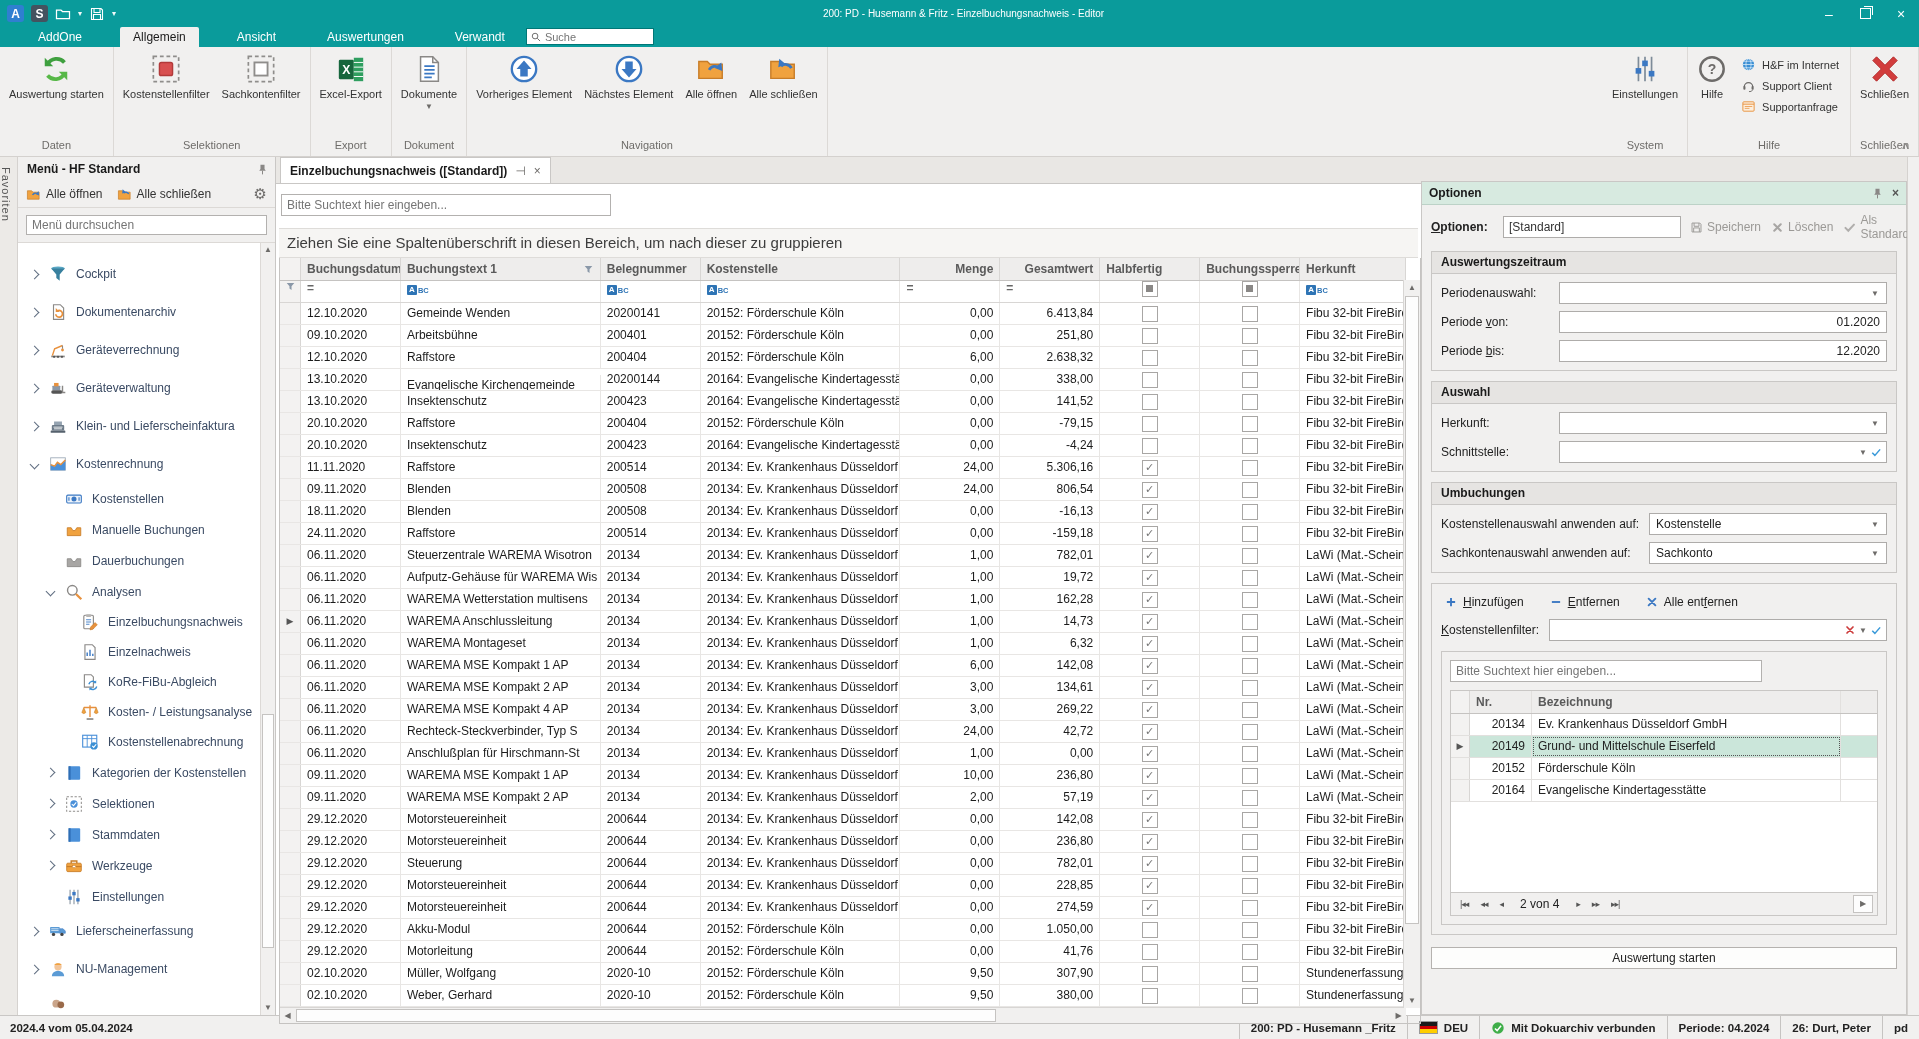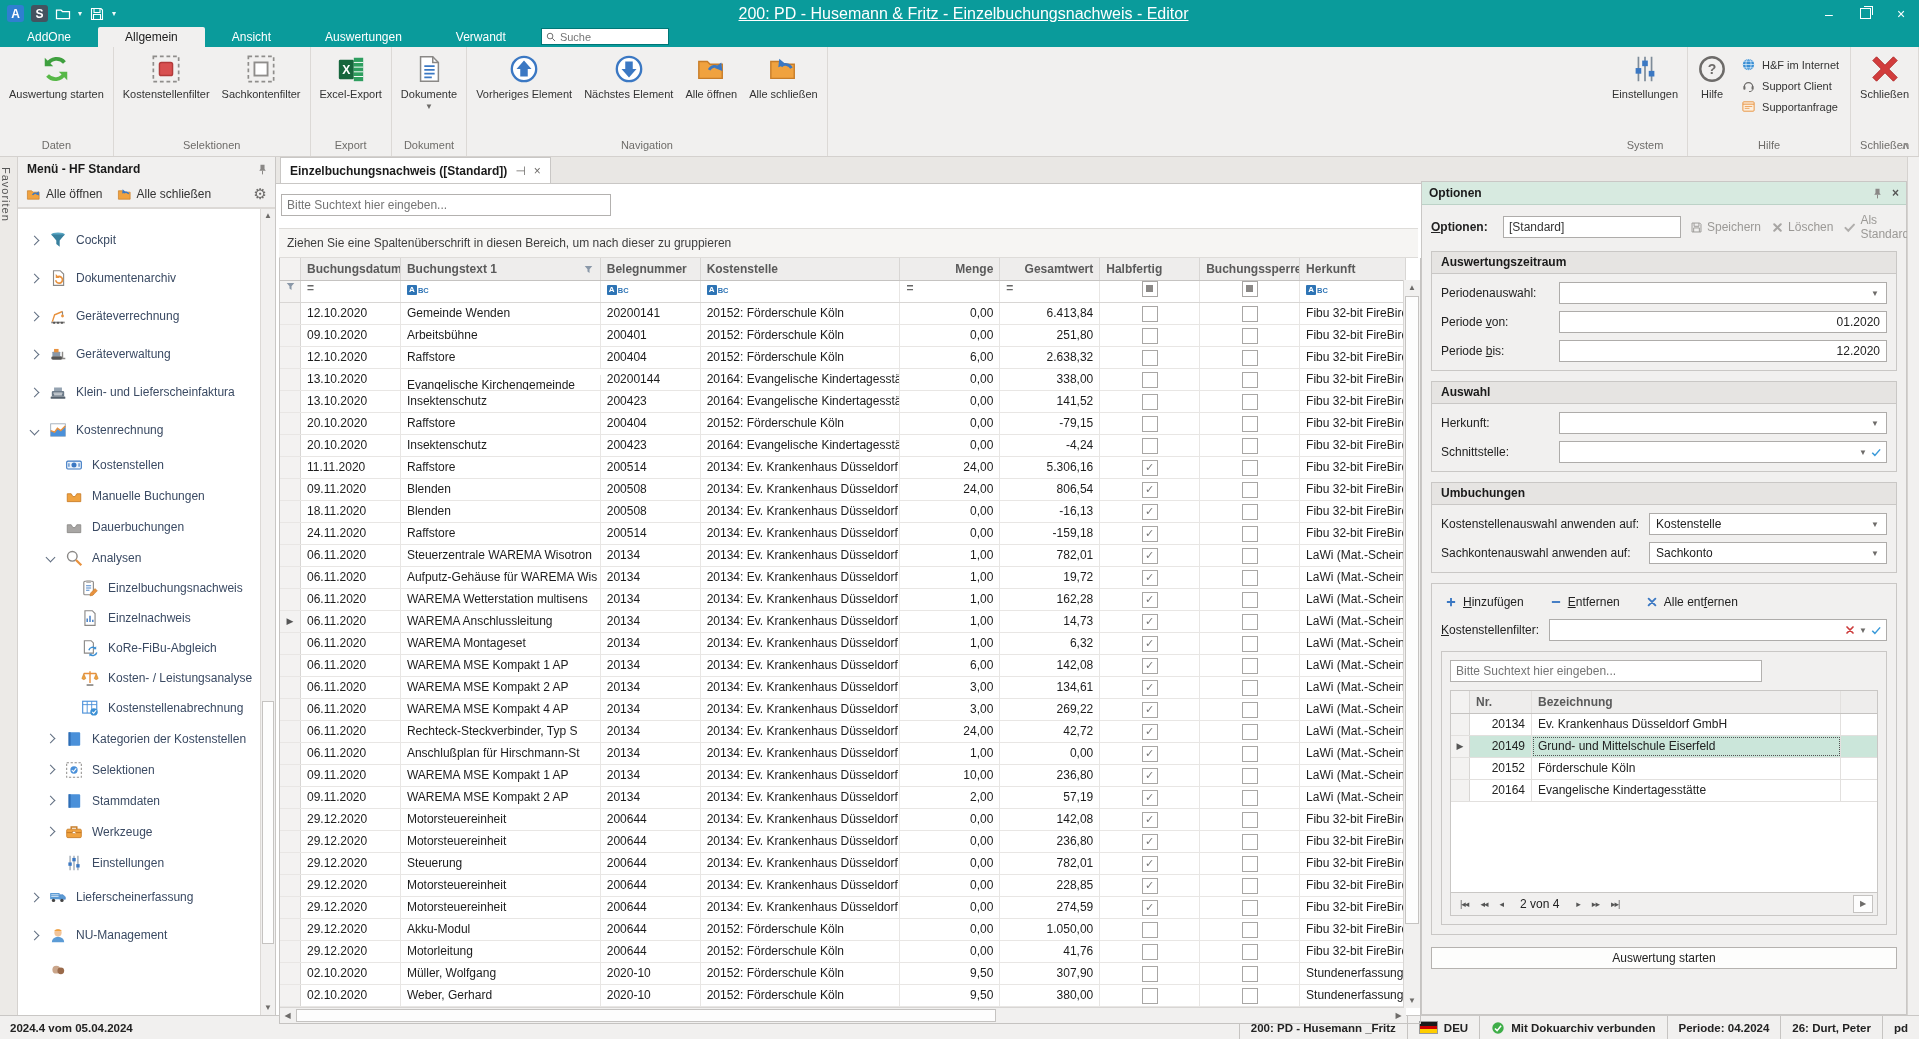--- a/index.html
+++ b/index.html
@@ -11,28 +11,28 @@
   input{font-family:inherit;font-size:12px;color:#333;outline:none;}
 
   
   .titlebar{height:27px;background:#0a9b9b;display:flex;align-items:center;color:#fff;position:relative;flex:none;}
   .tb-icons{display:flex;align-items:center;gap:7px;padding-left:7px;z-index:2;}
   .tb-appicon{width:17px;height:17px;border-radius:3px;display:flex;align-items:center;justify-content:center;font-weight:bold;font-size:12px;color:#fff;}
   .tb-appicon.a{background:#2f7fd0;}
   .tb-appicon.s{background:#44535f;}
   .tb-q svg{width:16px;height:16px;display:block;}
   .tb-caret{font-size:8px;opacity:.95;}
-  .tb-title{position:absolute;left:8px;right:0;text-align:center;font-size:16px;z-index:1;text-decoration:underline;}
+  .tb-title{position:absolute;left:8px;right:0;text-align:center;font-size:10px;z-index:1;}
   .tb-winbtns{margin-left:auto;display:flex;z-index:2;}
   .tb-winbtn{width:36px;height:27px;display:flex;align-items:center;justify-content:center;font-size:14px;}
   .restore-glyph{width:9px;height:9px;border:1px solid #fff;box-shadow:2px -2px 0 -1px #0a9b9b,3px -3px 0 -1px #fff;}
 
   
   .tabrow{height:20px;background:#0a9b9b;display:flex;align-items:flex-end;flex:none;}
-  .mtab{padding:0 27px;font-size:12px;color:#fff;height:20px;line-height:20px;}
+  .mtab{padding:0 13px;font-size:12px;color:#fff;height:20px;line-height:20px;margin-left:25px;}
   .mtab.active{background:#f1f0ef;color:#1a1a1a;border-radius:2px 2px 0 0;font-weight:normal;}
   .tr-search{margin-left:8px;margin-bottom:2px;width:118px;height:15px;background:#fff;border:1px solid #077; display:flex;align-items:center;padding:0 4px;gap:4px;}
   .tr-search svg{width:10px;height:10px;}
   .tr-search input{border:none;width:90px;font-size:11px;padding:0;background:transparent;}
 
   
   .ribbon{height:109px;background:#f1f0ef;border-bottom:1px solid #d4d1ce;flex:none;position:relative;}
   .rwrap{display:flex;height:100%;}
   .rgroup{display:flex;flex-direction:column;border-right:1px solid #dcd9d6;}
   .rgroup-buttons{flex:1;display:flex;align-items:flex-start;padding:5px 3px 0;}
@@ -78,21 +78,21 @@
   .sb-scroll .thumb{position:absolute;left:1px;right:1px;top:61%;height:30%;background:#fdfdfd;border:1px solid #c5c3c1;}
 
   
   .main{flex:1;display:flex;flex-direction:column;min-width:0;background:#fff;}
   .doc-tabbar{height:26px;background:#e9e7e4;border-bottom:1px solid #c9c7c5;display:flex;align-items:flex-end;flex:none;}
   .doc-tab{height:25px;background:#fff;border:1px solid #c9c7c5;border-bottom:none;margin-left:4px;display:flex;align-items:center;gap:8px;padding:0 9px;font-weight:bold;font-size:12px;color:#1a1a1a;}
   .dt-ico{color:#6d6b69;font-size:12px;font-weight:normal;}
   .doc-content{flex:1;display:flex;flex-direction:column;padding:0 3px;min-height:0;}
   .search-row{padding:10px 2px 0;}
   .tbl-search{width:318px;height:20px;border:1px solid #b3b1af;padding:0 5px;color:#8a8886;}
-  .groupby{margin-top:12px;height:28px;line-height:28px;background:#f6f5f3;border-top:1px solid #dedcd9;border-bottom:1px solid #dedcd9;padding-left:8px;color:#3d3d3d;font-size:12px;}
+  .groupby{margin-top:12px;height:28px;line-height:28px;background:#f6f5f3;border-top:1px solid #dedcd9;border-bottom:1px solid #dedcd9;padding-left:8px;color:#3d3d3d;font-size:15px;}
   .grid{border:1px solid #c5c3c1;border-top:none;position:relative;width:1142px;box-sizing:border-box;flex:none;}
   .g-row{display:flex;height:21px;line-height:21px;border-bottom:1px solid #e8e6e4;width:1126px;}
   .g-head .g-row,.g-head{height:22px;line-height:22px;}
   .g-head{display:flex;background:#eeedec;border-bottom:1px solid #c5c3c1;width:1126px;}
   .g-hcell{font-weight:bold;color:#5a5a5a;font-size:12px;padding:0 6px;box-sizing:border-box;border-right:1px solid #d8d6d4;overflow:hidden;white-space:nowrap;display:flex;align-items:center;height:22px;}
   .g-hcell .fn{margin-left:auto;}
   .fn svg{width:11px;height:11px;display:block;}
   .g-ind{width:20px;flex:none;background:#f3f2f1;border-right:1px solid #d8d6d4;text-align:center;color:#555;font-size:9px;}
   .g-cell{padding:0 6px;box-sizing:border-box;border-right:1px solid #e8e6e4;overflow:hidden;white-space:nowrap;font-size:12px;color:#1c1c1c;}
   .g-cell.num{text-align:right;}
@@ -455,20 +455,21 @@
               <svg viewBox="0 0 32 32">
                 <path d="M3 8h9l3 3h13v15H3z" fill="#f0a23f" stroke="#c87d28" stroke-width="1.5"></path>
                 <path d="M25 15a7 7 0 0 0-11-2" fill="none" stroke="#3b78c3" stroke-width="3"></path>
                 <path d="M12 5l-1 9 8-3z" fill="#3b78c3"></path>
               </svg>
             </span>
             <span>Alle schließen</span>
           </span>
         <span class="sb-gear">⚙</span>
       </div>
+      <div class="sb-search"><input placeholder="Menü durchsuchen" style=""></div>
       <div class="sb-tree" id="treeHost">
         <div class="titem lv0">
             <span class="chevslot">
               <span class="chev r"></span>
             </span>
             <span class="ticon">
               <svg viewBox="0 0 32 32">
                 <ellipse cx="16" cy="6" rx="12" ry="3.5" fill="#5aa7c4"></ellipse>
                 <path d="M4 6h24l-9 11v11l-6-5V17z" fill="#38809e"></path>
               </svg>

